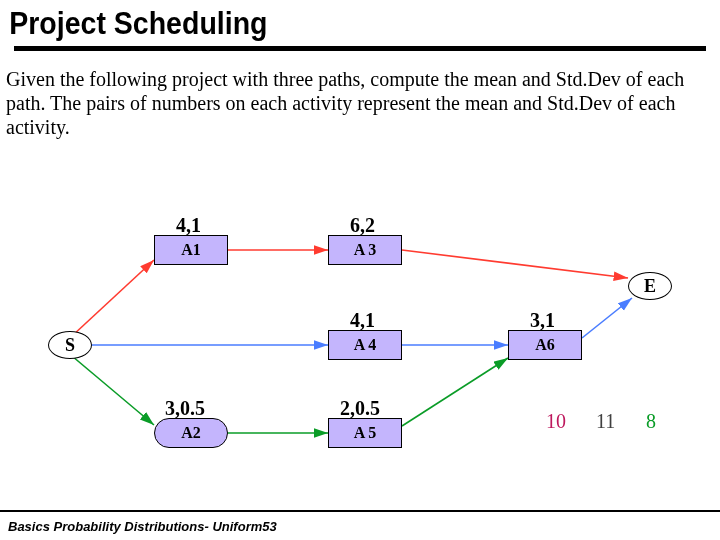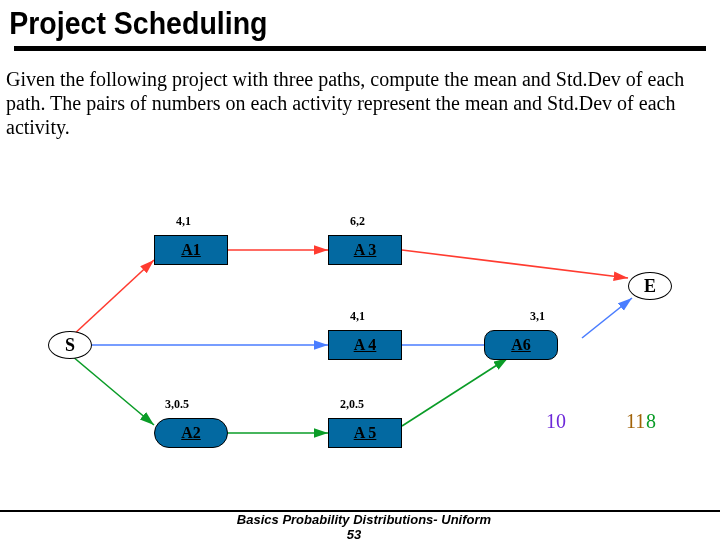--- a/index.html
+++ b/index.html
@@ -43,58 +43,56 @@
     bottom: 0;
     width: 720px;
     height: 30px;
     border-top: 2px solid #000;
     font-family: 'Trebuchet MS', Verdana, sans-serif;
     font-size: 13px;
     font-style: italic;
     font-weight: 700;
     display: flex;
     align-items: center;
-    flex-direction: column;
   }
   .footer .left { flex: 0 0 auto; padding-left: 8px; }
   .footer .mid { flex: 1; text-align: center; padding-left: 60px; }
   .footer .right { flex: 0 0 auto; padding-right: 12px; font-style: italic; }
   .node-box {
     position: absolute;
     border: 1.5px solid #000;
-    background: #0369a1;
+    background: #c4b5fd;
     font-family: 'Times New Roman', serif;
     font-weight: 700;
     font-size: 16px;
     display: flex;
     align-items: center;
     justify-content: center;
     width: 74px;
     height: 30px;
-    text-decoration: underline;
   }
   .node-oval {
     position: absolute;
     border: 1.5px solid #000;
     background: #fff;
     border-radius: 50%;
     font-family: 'Times New Roman', serif;
     font-weight: 700;
     font-size: 18px;
     display: flex;
     align-items: center;
     justify-content: center;
     width: 44px;
     height: 28px;
   }
   .edge-label {
     position: absolute;
     font-family: 'Times New Roman', serif;
     font-weight: 700;
-    font-size: 12px;
+    font-size: 20px;
   }
   .answer {
     position: absolute;
     font-family: 'Times New Roman', serif;
     font-size: 20px;
     font-weight: 400;
   }
   svg.arrows {
     position: absolute;
     left: 0;
@@ -141,33 +139,33 @@
 
     <line x1="228" y1="243" x2="328" y2="243" stroke="#0a9c27" stroke-width="1.6" marker-end="url(#ar-green)"></line>
 
     <line x1="402" y1="236" x2="508" y2="168" stroke="#0a9c27" stroke-width="1.6" marker-end="url(#ar-green)"></line>
   </svg>
 
   <div class="node-oval" style="left:48px; top:141px;">S</div>
   <div class="node-box" style="left:154px; top:45px;">A1</div>
   <div class="node-box" style="left:328px; top:45px;">A 3</div>
   <div class="node-box" style="left:328px; top:140px;text-align:center;">A 4</div>
-  <div class="node-box" style="left:484px; top:140px;border-radius:10px;">A6</div>
+  <div class="node-box" style="left:508px; top:140px;">A6</div>
   <div class="node-box" style="left:154px; top:228px;border-radius:15px;">A2</div>
   <div class="node-box" style="left:328px; top:228px;">A 5</div>
   <div class="node-oval" style="left:628px; top:82px;">E</div>
 
   <div class="edge-label" style="left:176px; top:24px;">4,1</div>
   <div class="edge-label" style="left:350px; top:24px;">6,2</div>
   <div class="edge-label" style="left:350px; top:119px;">4,1</div>
   <div class="edge-label" style="left:530px; top:119px;">3,1</div>
   <div class="edge-label" style="left:165px; top:207px;">3,0.5</div>
   <div class="edge-label" style="left:340px; top:207px;">2,0.5</div>
 
-  <div class="answer" style="left:546px; top:220px; color:#6d28d9;">10</div>
-  <div class="answer" style="left:596px; top:220px; color:#a16207;margin-left:30px;">11</div>
+  <div class="answer" style="left:546px; top:220px; color:#be185d;">10</div>
+  <div class="answer" style="left:596px; top:220px; color:#404040;">11</div>
   <div class="answer" style="left:646px; top:220px; color:#0a9c27;">8</div>
 </div>
 
 <div class="footer">
   <div class="left">Basics Probability Distributions- Uniform</div>
   <div class="right">53</div>
 </div>
 
 </body></html>

